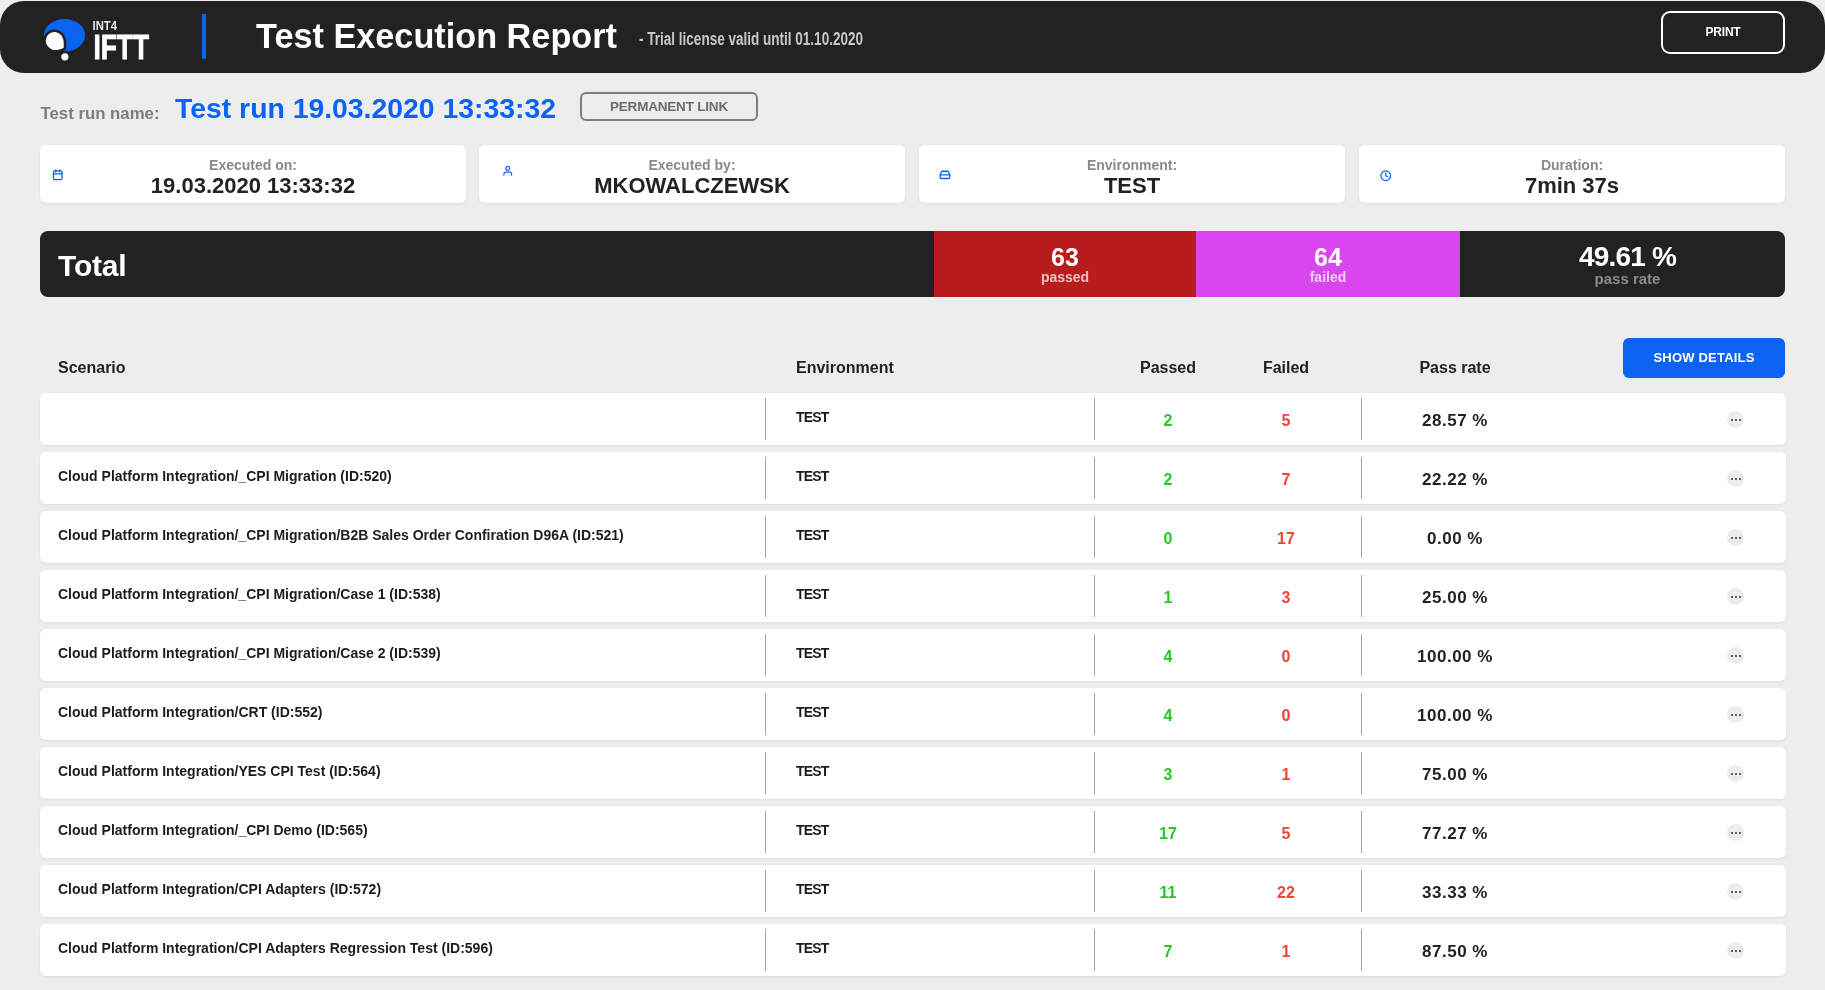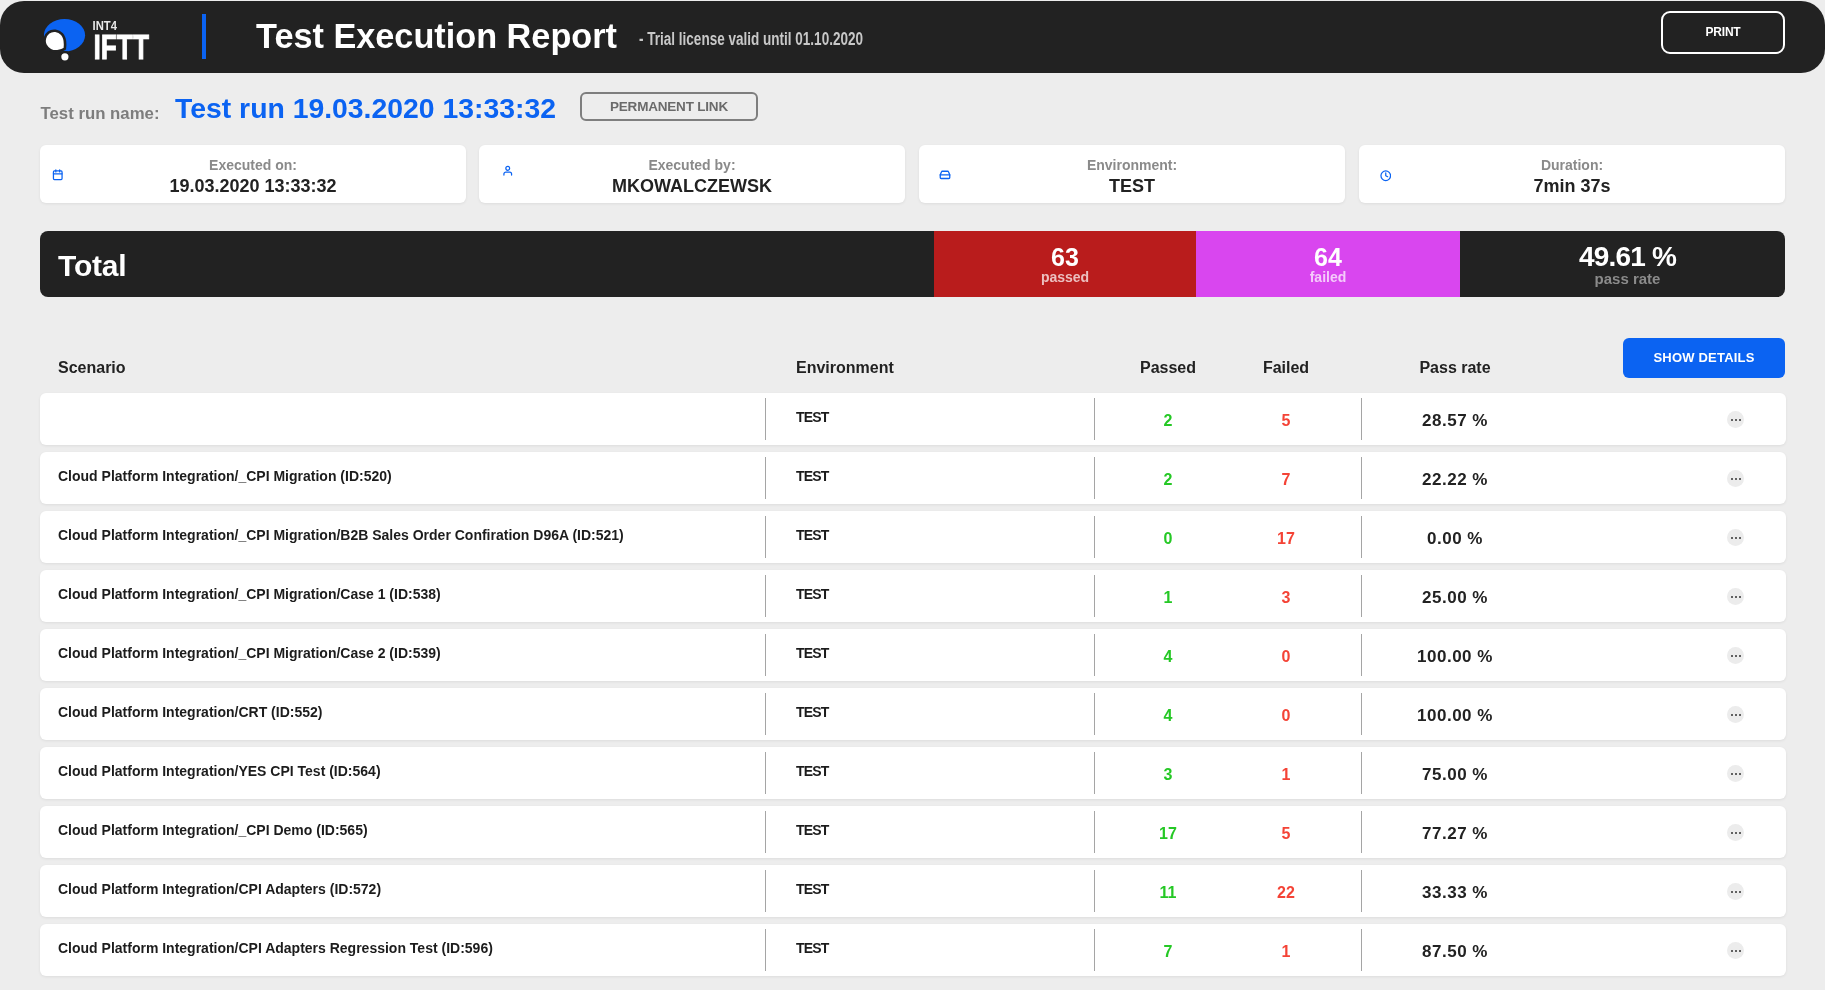--- a/index.html
+++ b/index.html
@@ -8,21 +8,21 @@
 .divider { position:absolute; left:202px; top:13px; width:4px; height:45px; background:#0b63f2; }
 .printbtn { position:absolute; left:1661px; top:10px; width:124px; height:43px; border:2.5px solid #fff; border-radius:9px; color:#fff; font-size:12px; font-weight:bold; letter-spacing:-0.2px; text-align:center; line-height:38px; }
 
 
 .permbtn { position:absolute; left:580px; top:92px; width:178px; height:29px; border:2px solid #7e7e7e; border-radius:6px; color:#6b6b6b; font-size:13.5px; font-weight:bold; letter-spacing:-0.2px; text-align:center; line-height:25px; }
 
 
 .card { position:absolute; top:145px; width:426px; height:58px; background:#fff; border-radius:6px; box-shadow:0 1px 3px rgba(0,0,0,0.07); }
 .card .icon { position:absolute; }
 .card .clabel { position:absolute; left:0; width:100%; top:13px; text-align:center; font-size:14px; line-height:14px; font-weight:bold; color:#8a8a8a; }
-.card .cvalue { position:absolute; left:0; width:100%; top:32px; text-align:center; font-size:18px; line-height:18px; font-weight:bold; color:#222; }
+.card .cvalue { position:absolute; left:0; width:100%; top:32px; text-align:center; font-size:22px; line-height:18px; font-weight:bold; color:#222; }
 
 
 .totalbar { position:absolute; left:40px; top:231px; width:1745px; height:66px; background:#222222; border-radius:8px; }
 .totalbar .tlabel { position:absolute; left:18px; top:20.3px; font-size:30px; line-height:30px; letter-spacing:-0.2px; font-weight:bold; color:#fff; }
 .tsec { position:absolute; top:0; height:66px; text-align:center; }
 .tsec .num { display:block; margin-top:14.2px; font-size:25px; font-weight:bold; color:#fff; line-height:25px; }
 .tsec .cap { display:block; font-size:14px; font-weight:bold; color:rgba(255,255,255,0.72); line-height:14px; }
 .tgreen { left:894px; width:262px; background:#b91c1c; }
 .tred { left:1156px; width:264px; background:#d946ef; }
 .trate { left:1420px; width:325px; padding-left:10px; }

